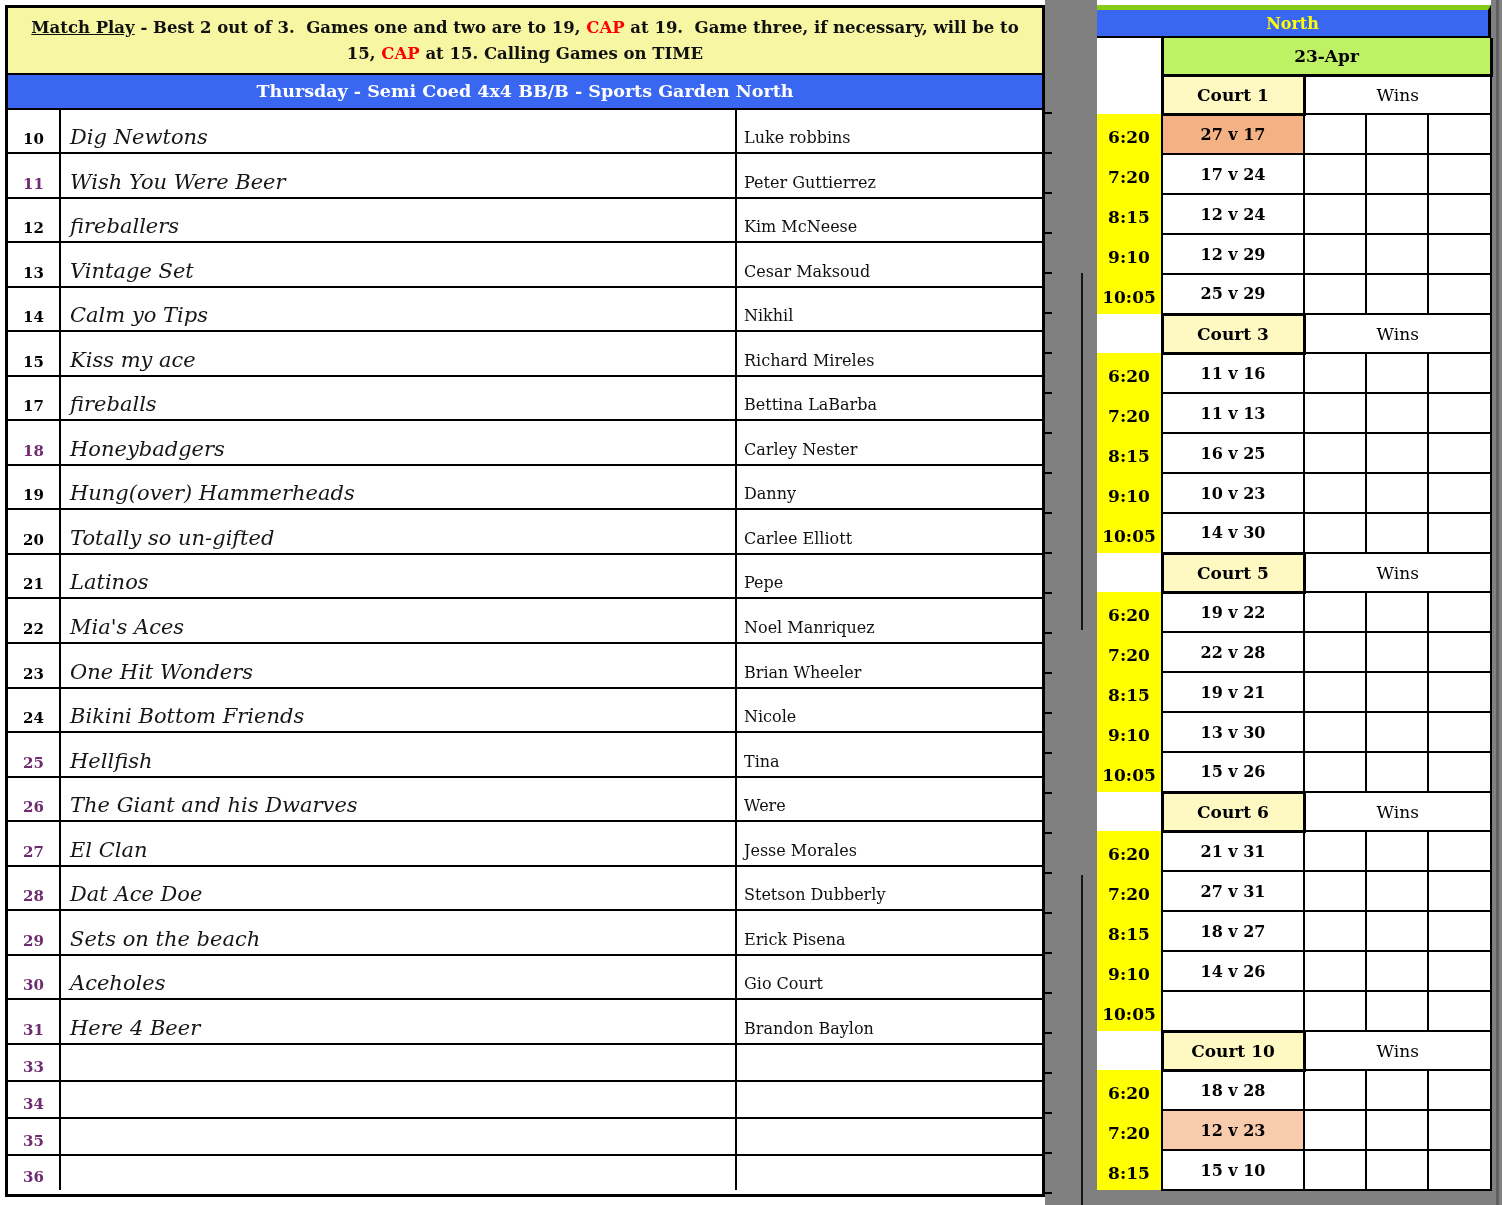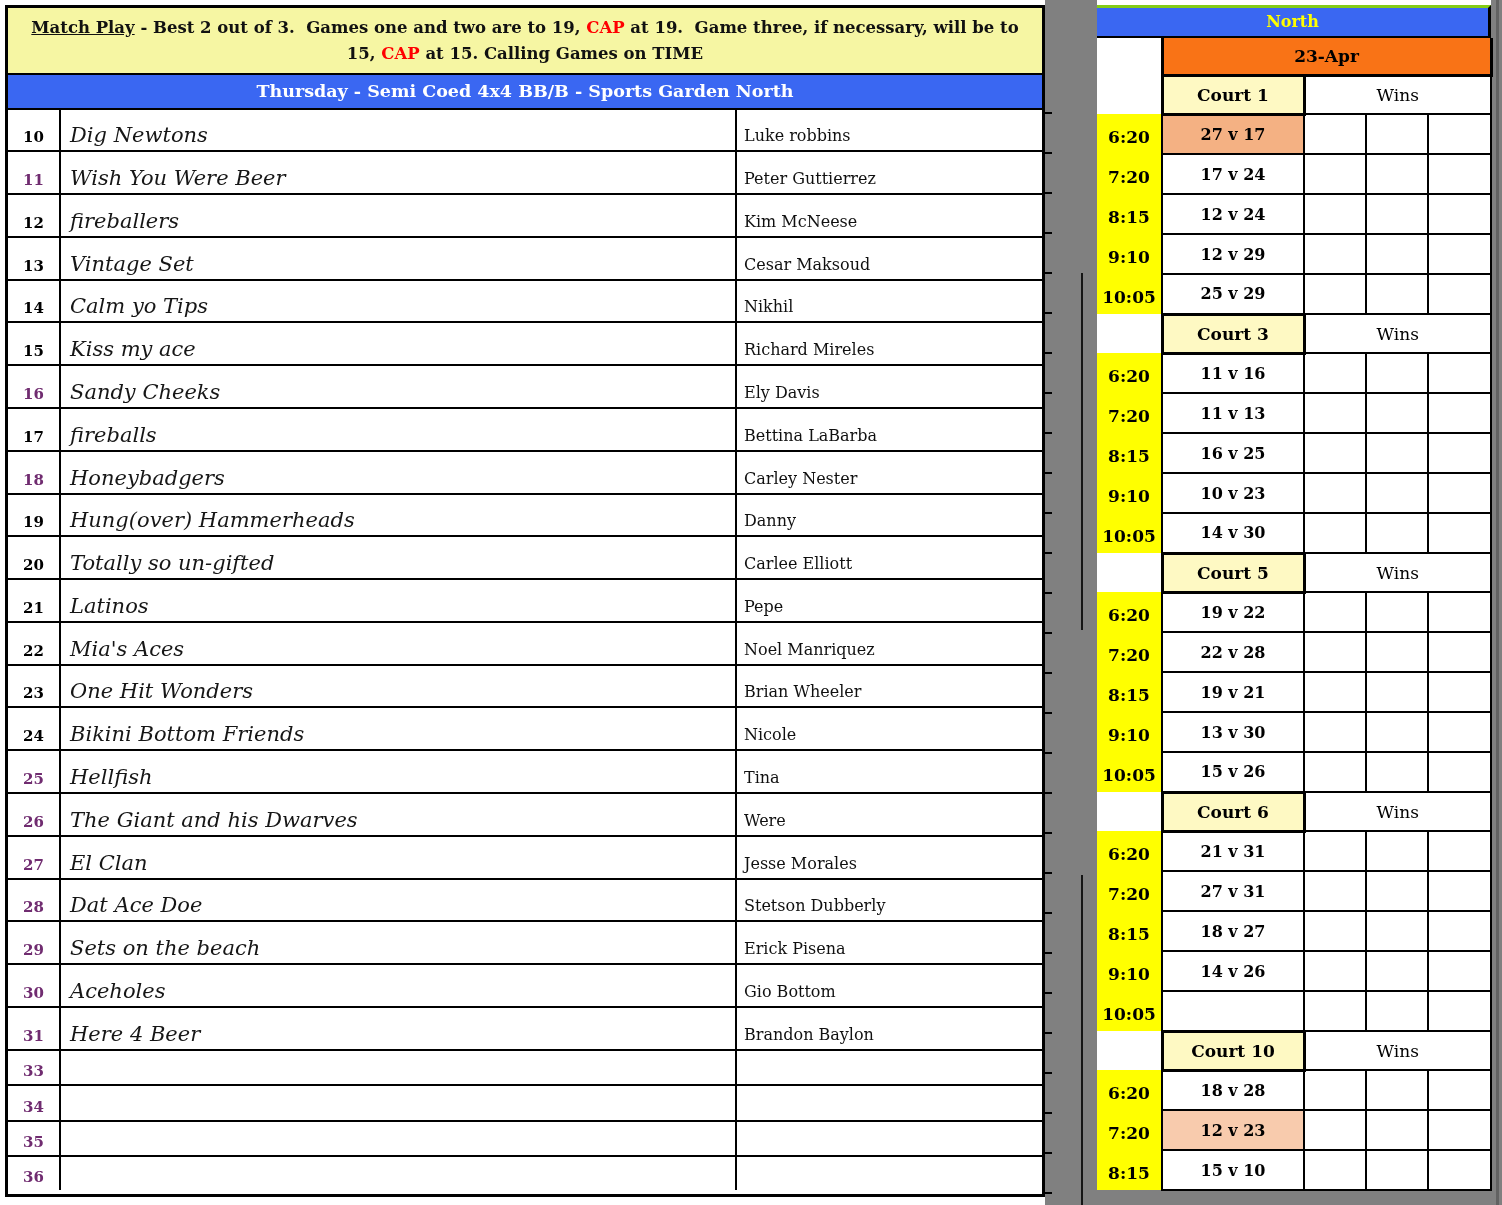--- a/index.html
+++ b/index.html
@@ -35,27 +35,27 @@
   .teams tr:last-child td{border-bottom:none;}
   .teams .num{text-align:center;vertical-align:bottom;padding:0 0 4px 0;
               font-weight:bold;font-size:15px;}
   .teams .num.p{color:#702C70;}
   .teams .tname{vertical-align:bottom;padding:0 0 3px 9px;font-style:italic;
                 font-size:21px;color:#161616;}
   .teams .cap{vertical-align:bottom;padding:0 0 5px 7px;font-size:16px;color:#101010;}
 
   
   .north{position:absolute;left:1097px;top:5px;width:394px;height:33px;box-sizing:border-box;
-         background:#3A67F2;border-top:3px solid #84cc16;border-bottom:2px solid #000;
+         background:#3A67F2;border-top:5px solid #84cc16;border-bottom:2px solid #000;
          border-right:3px solid #000;color:#FFFF00;font-weight:bold;font-size:16px;
          text-align:center;line-height:28px;}
   .panel{position:absolute;left:1097px;top:38px;width:394px;table-layout:fixed;}
   .panel td{border:2px solid #000;background:#fff;box-sizing:border-box;}
   .panel td.sp{border:none;background:#fff;}
-  .panel td.date{background:#f97316;border:3px solid #000;border-top:none;text-align:center;
+  .panel td.date{background:#bef264;border:3px solid #000;border-top:none;text-align:center;
                  vertical-align:middle;font-weight:bold;font-size:17px;}
   .panel td.court{background:#fef9c3;border:3px solid #000;text-align:center;
                   vertical-align:middle;font-weight:bold;font-size:17px;}
   .panel td.winshdr{text-align:center;vertical-align:middle;font-size:17px;}
   .panel td.timecol{border:none;border-right:2px solid #000;background:#FFFF00;
                     padding:0;vertical-align:top;}
   .tlabel{height:40px;box-sizing:border-box;display:flex;align-items:flex-end;
           justify-content:center;padding-bottom:7px;font-weight:bold;font-size:17px;}
   .panel td.match{text-align:center;vertical-align:middle;font-weight:bold;font-size:16px;}
   .panel td.match.hl-dark{background:#F4B183;}
@@ -109,25 +109,20 @@
             <td class="num">14</td>
             <td class="tname">Calm yo Tips</td>
             <td class="cap">Nikhil</td>
           </tr>
         <tr>
             <td class="num">15</td>
             <td class="tname">Kiss my ace</td>
             <td class="cap">Richard Mireles</td>
           </tr>
         <tr>
-            <td class="num p">16</td>
-            <td class="tname">Sandy Cheeks</td>
-            <td class="cap">Ely Davis</td>
-          </tr>
-        <tr>
             <td class="num">17</td>
             <td class="tname">fireballs</td>
             <td class="cap">Bettina LaBarba</td>
           </tr>
         <tr>
             <td class="num p">18</td>
             <td class="tname">Honeybadgers</td>
             <td class="cap">Carley Nester</td>
           </tr>
         <tr>
@@ -181,21 +176,21 @@
             <td class="cap">Stetson Dubberly</td>
           </tr>
         <tr>
             <td class="num p">29</td>
             <td class="tname">Sets on the beach</td>
             <td class="cap">Erick Pisena</td>
           </tr>
         <tr>
             <td class="num p">30</td>
             <td class="tname">Aceholes</td>
-            <td class="cap">Gio Bottom</td>
+            <td class="cap">Gio Court</td>
           </tr>
         <tr>
             <td class="num p">31</td>
             <td class="tname">Here 4 Beer</td>
             <td class="cap">Brandon Baylon</td>
           </tr>
         <tr>
             <td class="num p">33</td>
             <td class="tname"></td>
             <td class="cap"></td>

